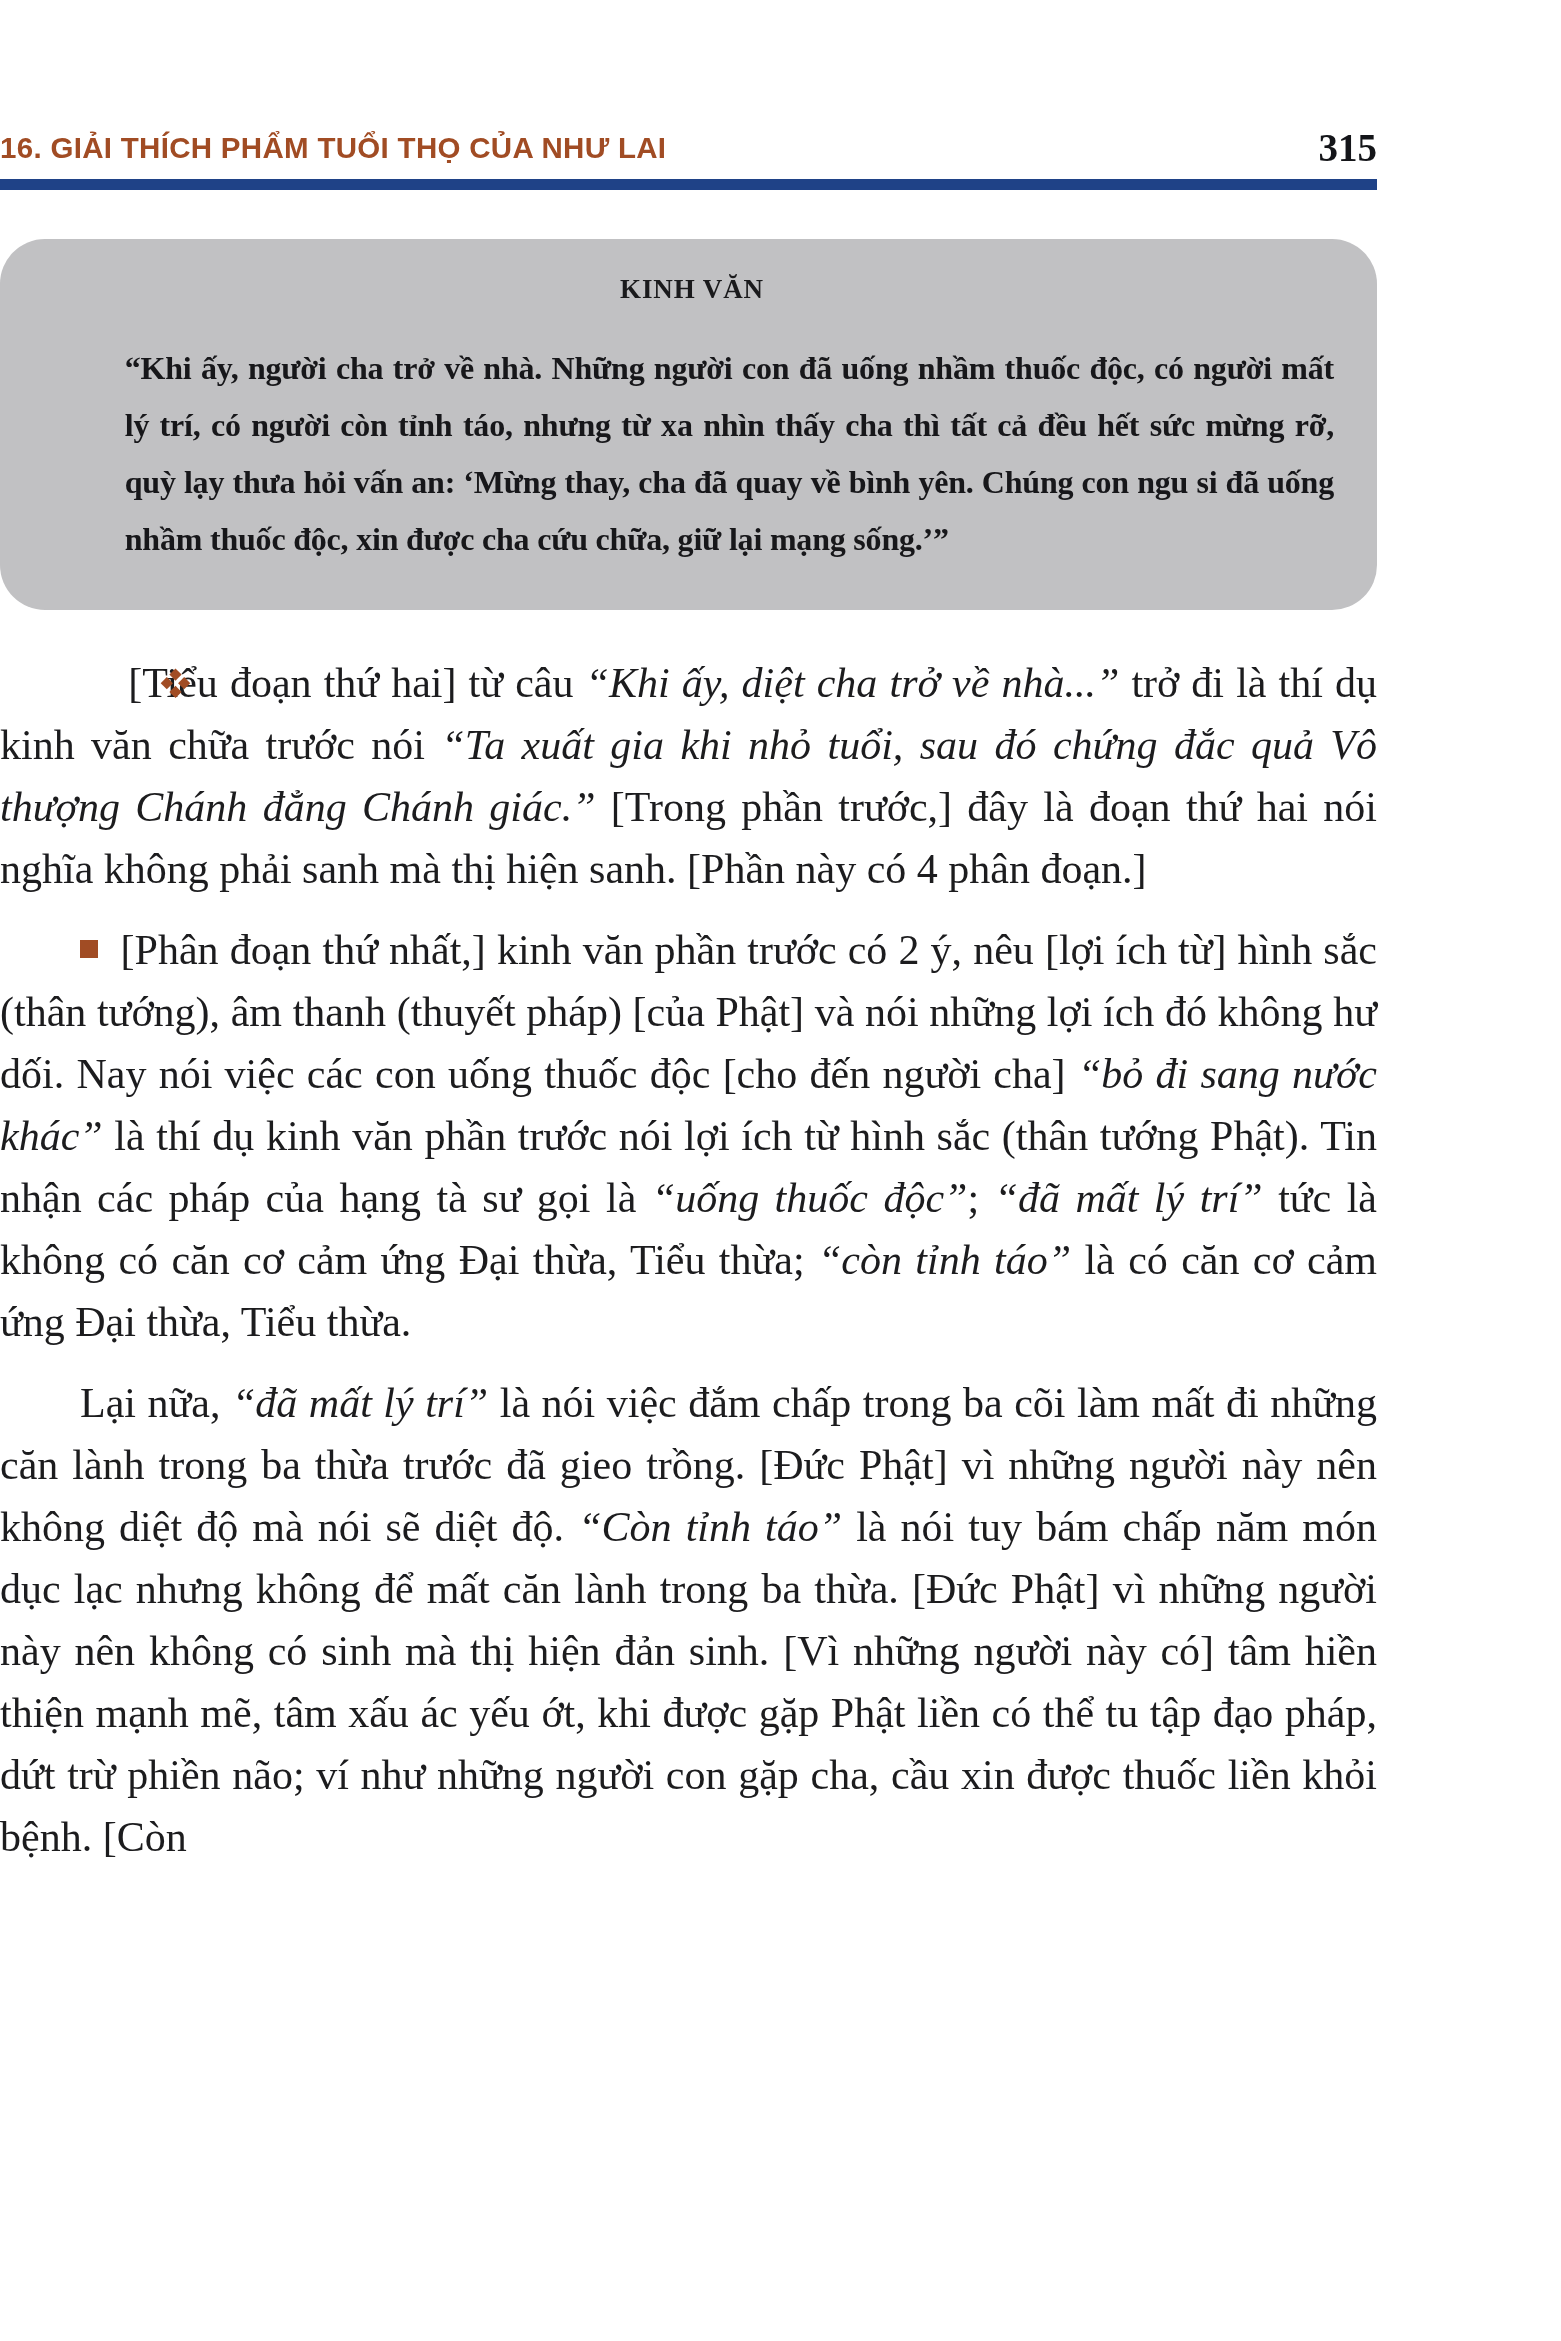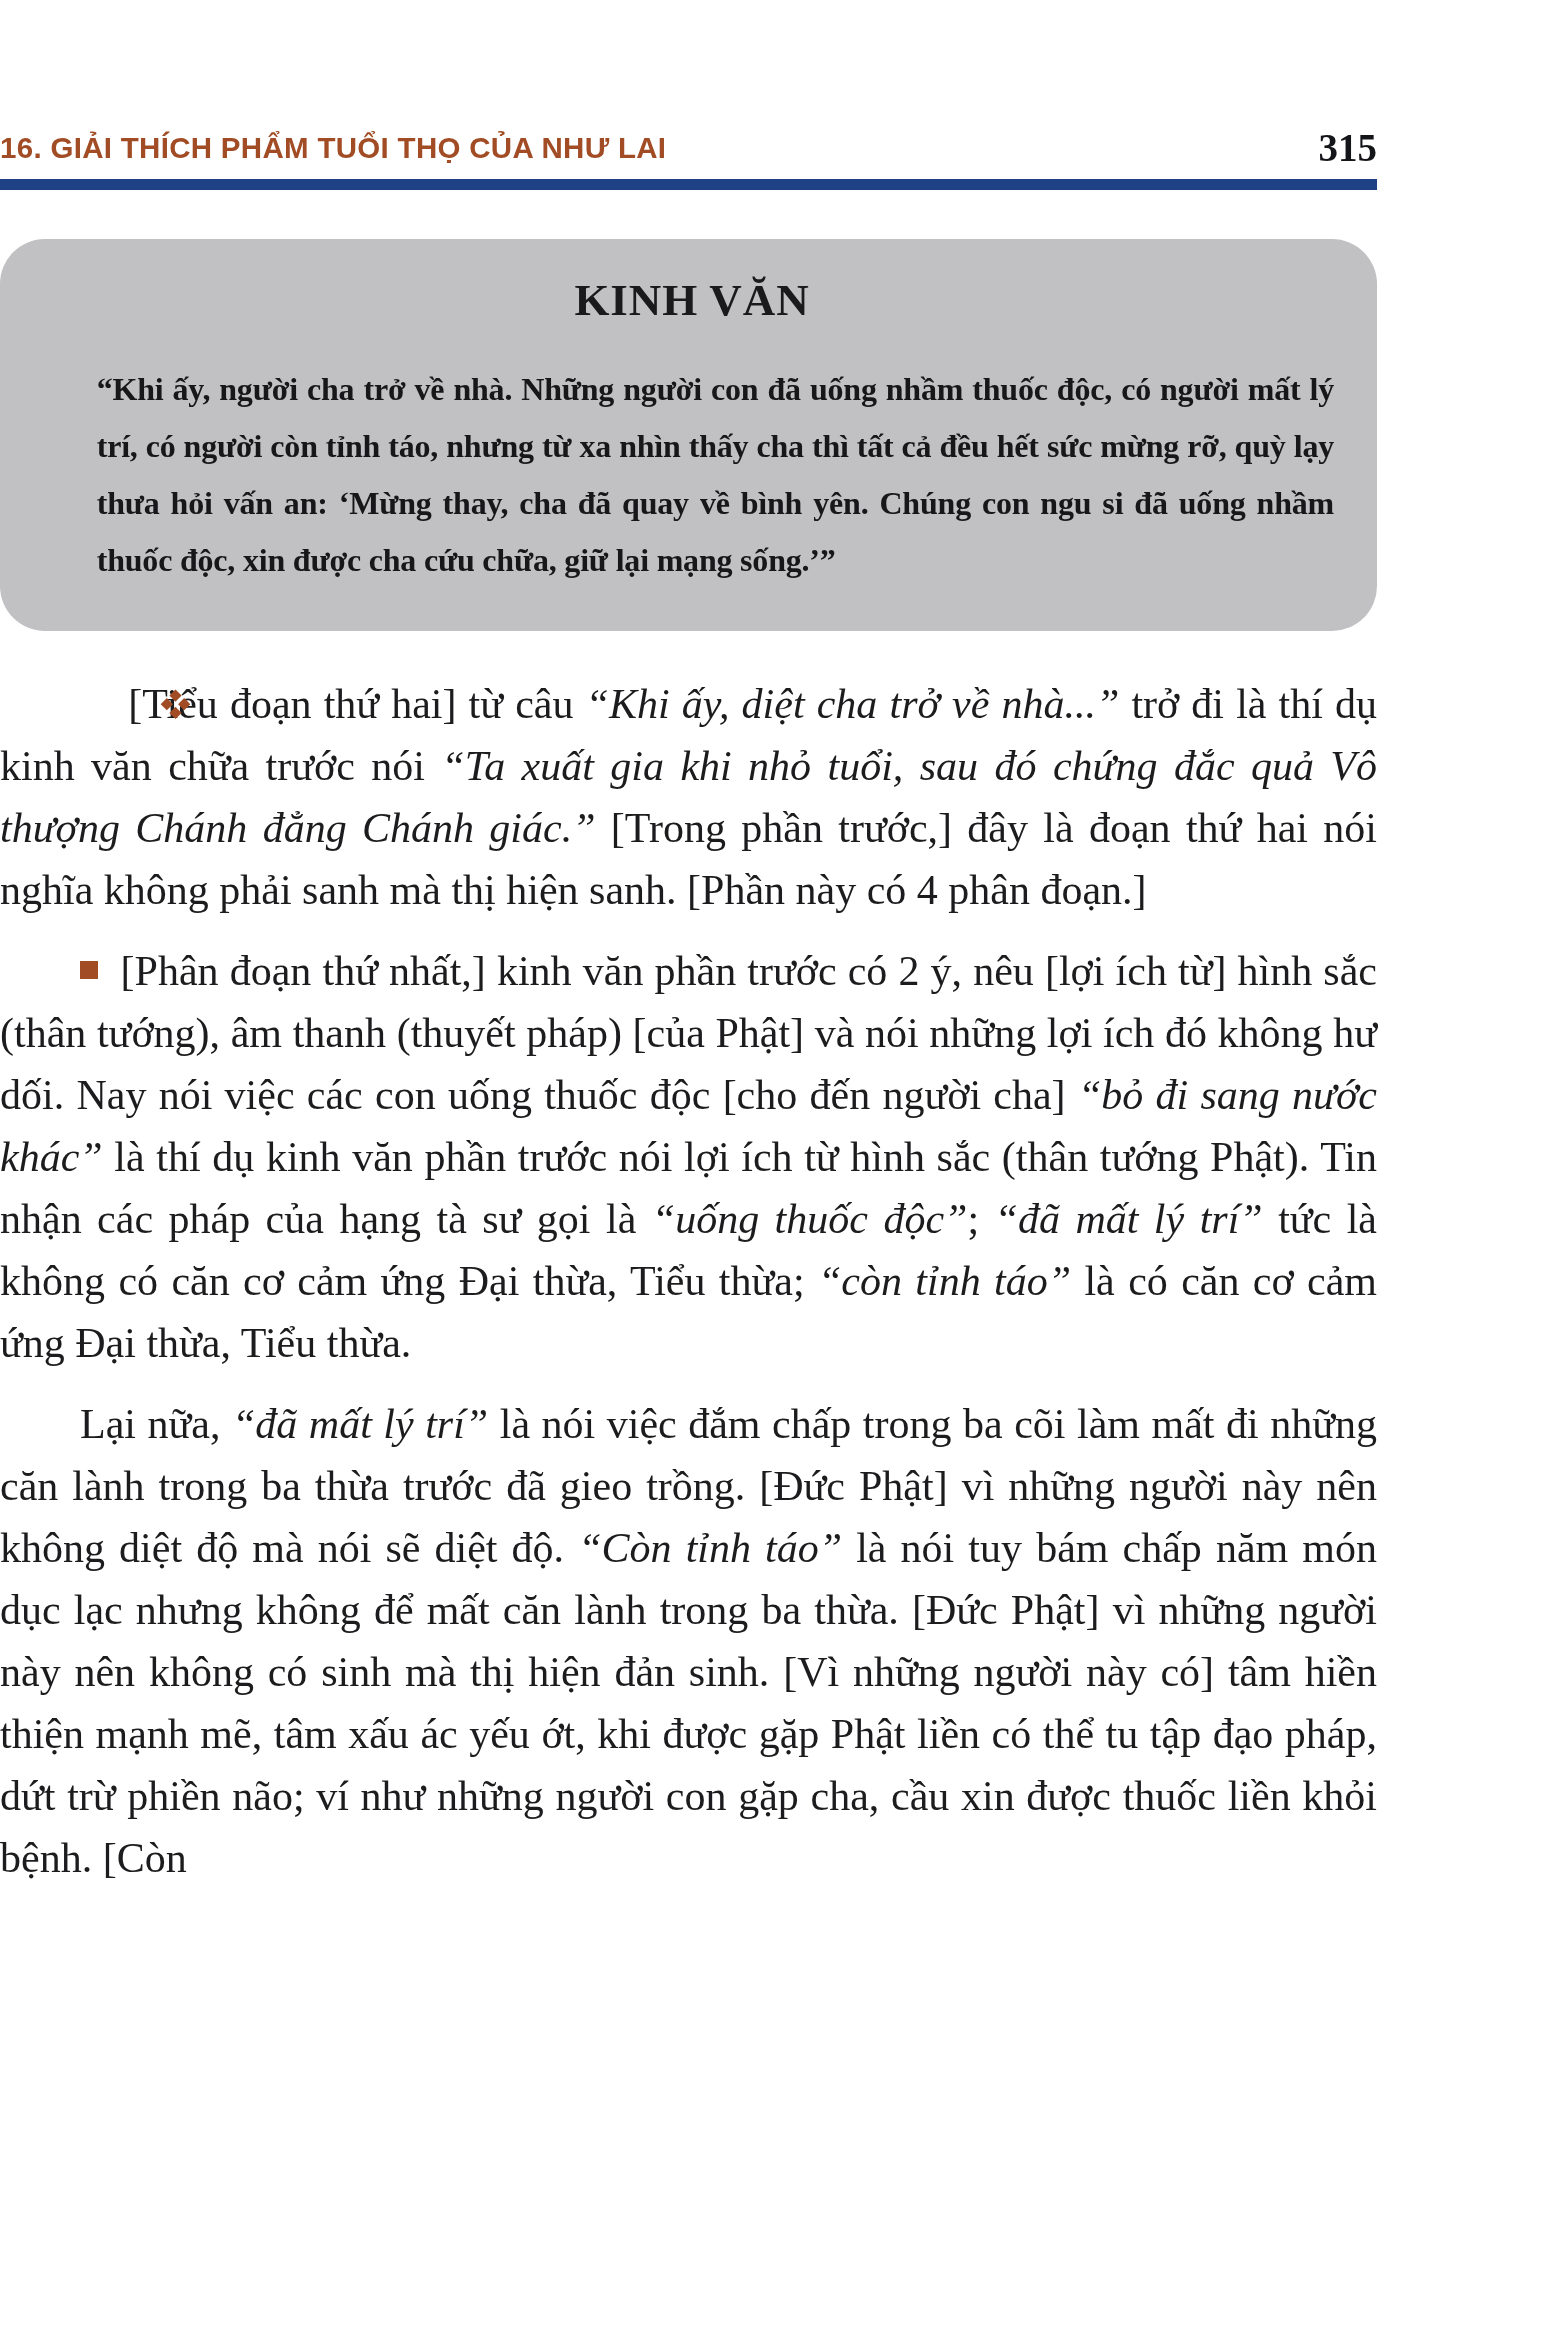--- a/index.html
+++ b/index.html
@@ -52,30 +52,31 @@
     background:var(--rule-blue);
   }
   
   .kinh-van-box{
     margin-top:49px;
     background:var(--box-gray);
     border-radius:45px;
     padding:22.6px 43px 42px 50px;
   }
   .kinh-van-title{
-    font-size:45px;
+    font-size:27px;
     font-weight:700;
     text-align:center;
     letter-spacing:0.9px;
     color:#1a1a1c;
     margin:12px 0 35px 0;
   }
   .quote-row{
     display:flex;
     align-items:flex-start;
+    gap:28px;
   }
   .quote-accent-bar{
     flex:0 0 8.7px;
     width:8.7px;
     background:var(--accent-brown);
     margin-right:38px;
   }
   .kinh-van-quote{
     flex:1;
     font-weight:700;

